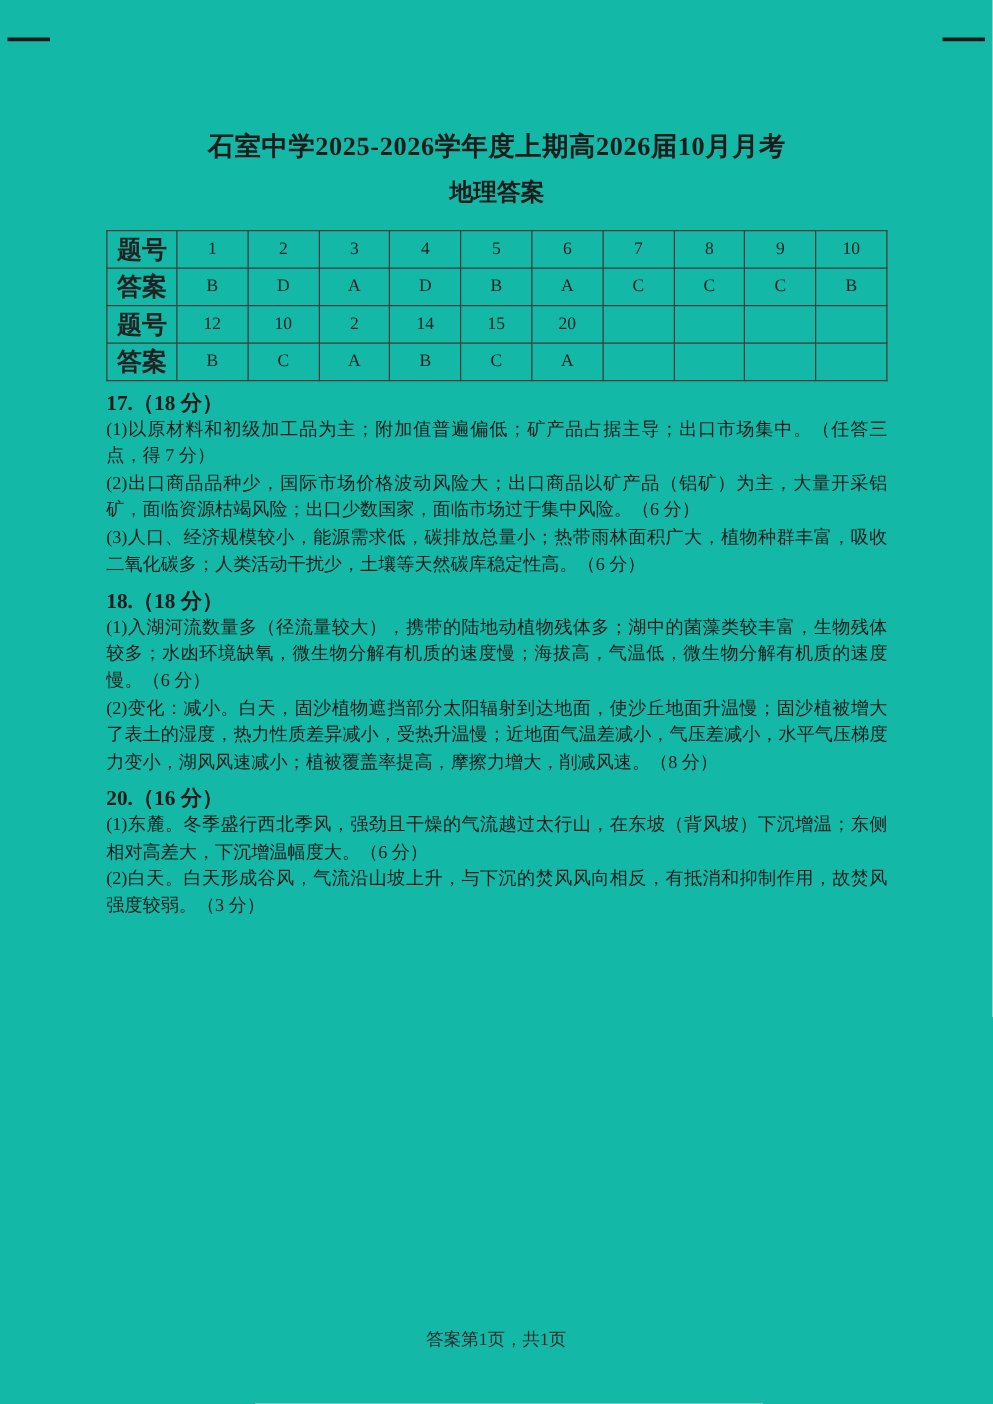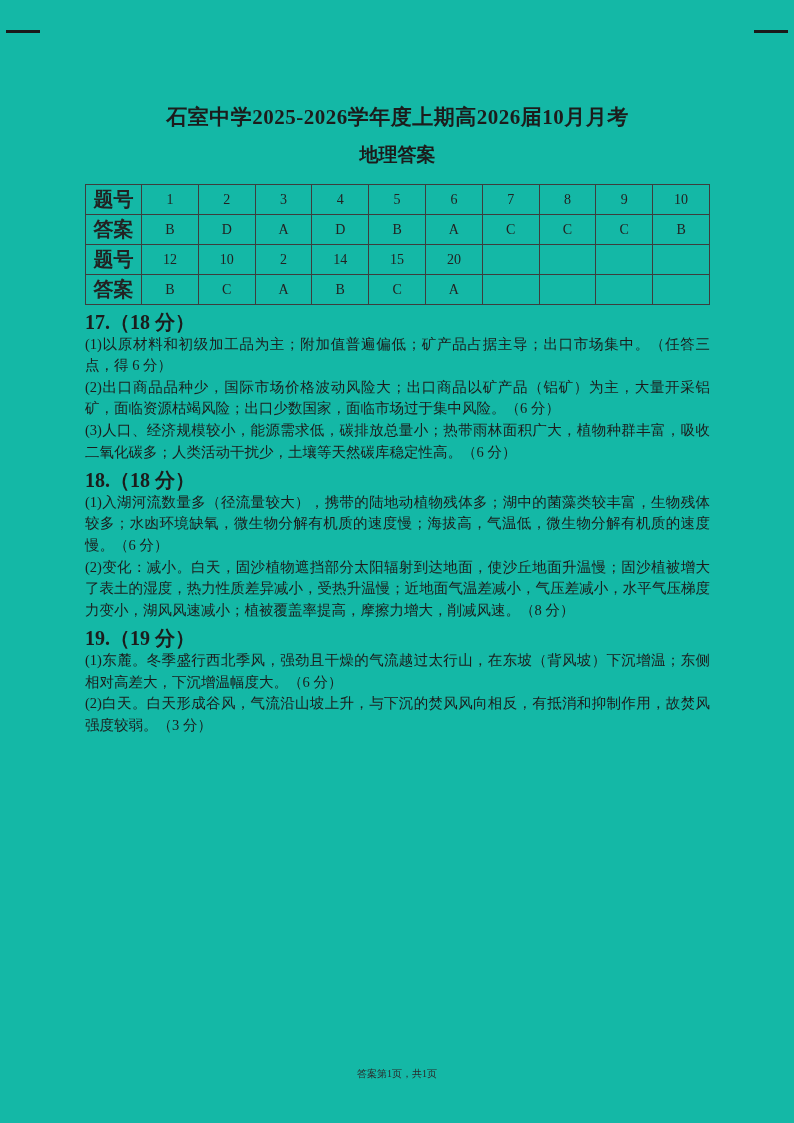--- a/index.html
+++ b/index.html
@@ -68,39 +68,39 @@
   table.answer-table td.row-label {
     font-size: 20px;
     font-weight: bold;
   }
 
   .sections { margin-top: 3px; }
 
   .section { margin-bottom: 7px; }
 
   .section-heading {
-    font-size: 20px;
+    font-size: 17px;
     font-weight: bold;
     line-height: 21.6px;
   }
 
   .answer-paragraph {
     font-size: 14.5px;
     line-height: 21.6px;
     text-align: justify;
     color: #1c1c1c;
   }
 
   .page-footer {
     position: absolute;
     left: 0;
     right: 0;
     bottom: 42px;
     text-align: center;
-    font-size: 10px;
+    font-size: 14px;
     color: #2a2a2a;
   }
 </style>
 </head>
 <body>
 
 <div class="page">
 
   <div class="scan-mark left"></div>
   <div class="scan-mark right"></div>
@@ -177,33 +177,33 @@
           <td></td>
           <td></td>
         </tr>
       </tbody>
     </table>
 
     <div class="sections">
 
       <div class="section">
         <div class="section-heading">17.（18 分）</div>
-        <p class="answer-paragraph">(1)以原材料和初级加工品为主；附加值普遍偏低；矿产品占据主导；出口市场集中。（任答三点，得 6 分）</p>
+        <p class="answer-paragraph">(1)以原材料和初级加工品为主；附加值普遍偏低；矿产品占据主导；出口市场集中。（任答三点，得 7 分）</p>
         <p class="answer-paragraph">(2)出口商品品种少，国际市场价格波动风险大；出口商品以矿产品（铝矿）为主，大量开采铝矿，面临资源枯竭风险；出口少数国家，面临市场过于集中风险。（6 分）</p>
         <p class="answer-paragraph">(3)人口、经济规模较小，能源需求低，碳排放总量小；热带雨林面积广大，植物种群丰富，吸收二氧化碳多；人类活动干扰少，土壤等天然碳库稳定性高。（6 分）</p>
       </div>
 
       <div class="section">
         <div class="section-heading">18.（18 分）</div>
         <p class="answer-paragraph">(1)入湖河流数量多（径流量较大），携带的陆地动植物残体多；湖中的菌藻类较丰富，生物残体较多；水凼环境缺氧，微生物分解有机质的速度慢；海拔高，气温低，微生物分解有机质的速度慢。（6 分）</p>
         <p class="answer-paragraph">(2)变化：减小。白天，固沙植物遮挡部分太阳辐射到达地面，使沙丘地面升温慢；固沙植被增大了表土的湿度，热力性质差异减小，受热升温慢；近地面气温差减小，气压差减小，水平气压梯度力变小，湖风风速减小；植被覆盖率提高，摩擦力增大，削减风速。（8 分）</p>
       </div>
 
       <div class="section">
-        <div class="section-heading">19.（19 分）</div>
+        <div class="section-heading">20.（16 分）</div>
         <p class="answer-paragraph">(1)东麓。冬季盛行西北季风，强劲且干燥的气流越过太行山，在东坡（背风坡）下沉增温；东侧相对高差大，下沉增温幅度大。（6 分）</p>
         <p class="answer-paragraph">(2)白天。白天形成谷风，气流沿山坡上升，与下沉的焚风风向相反，有抵消和抑制作用，故焚风强度较弱。（3 分）</p>
       </div>
 
     </div>
 
   </div>
 
   <div class="page-footer">答案第1页，共1页</div>
 

